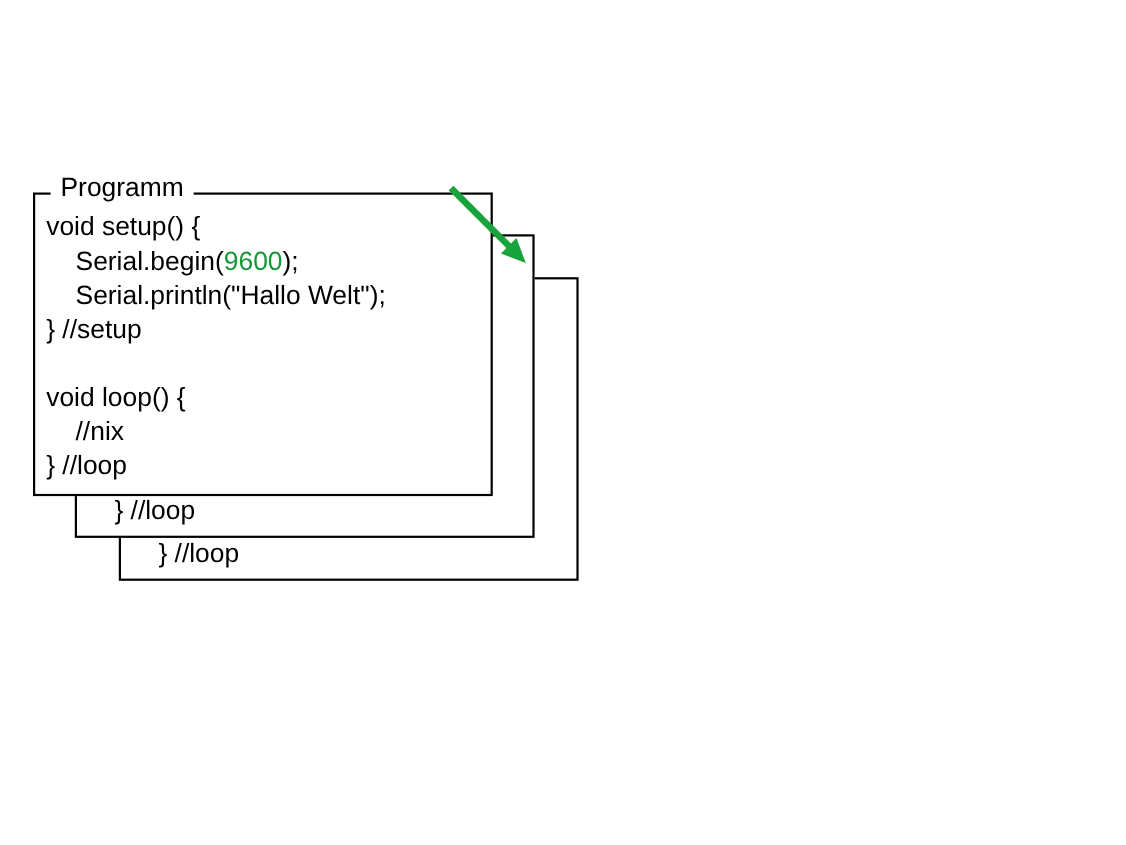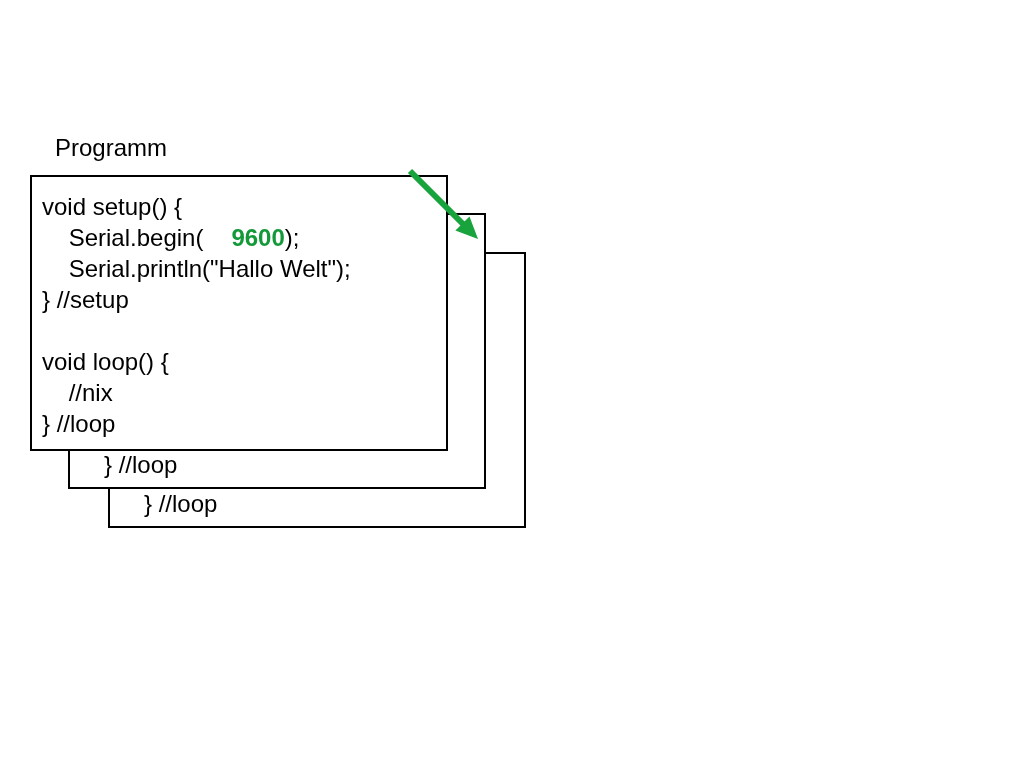--- a/index.html
+++ b/index.html
@@ -34,27 +34,26 @@
       color: #000000;
     }
     .box-front .code-pad  { padding: 14px 8px 10px 10px; }
     .box-middle .code-pad { padding: 17px 8px 10px 34px; }
     .box-back .code-pad   { padding: 17px 8px 10px 34px; }
     .code-line {
       white-space: pre;
     }
     .green {
       color: var(--code-green, #149939);
-      font-weight: 700;
-      margin-left: 28px;
+      font-weight: 400;
     }
     .program-label {
       position: absolute;
       left: 46px;
-      top: 134px;
+      top: 157px;
       z-index: 4;
       background: #ffffff;
       padding: 0 9px;
       font-size: 24px;
       line-height: 27px;
       color: #000000;
     }
     .arrow-svg {
       position: absolute;
       left: 400px;

